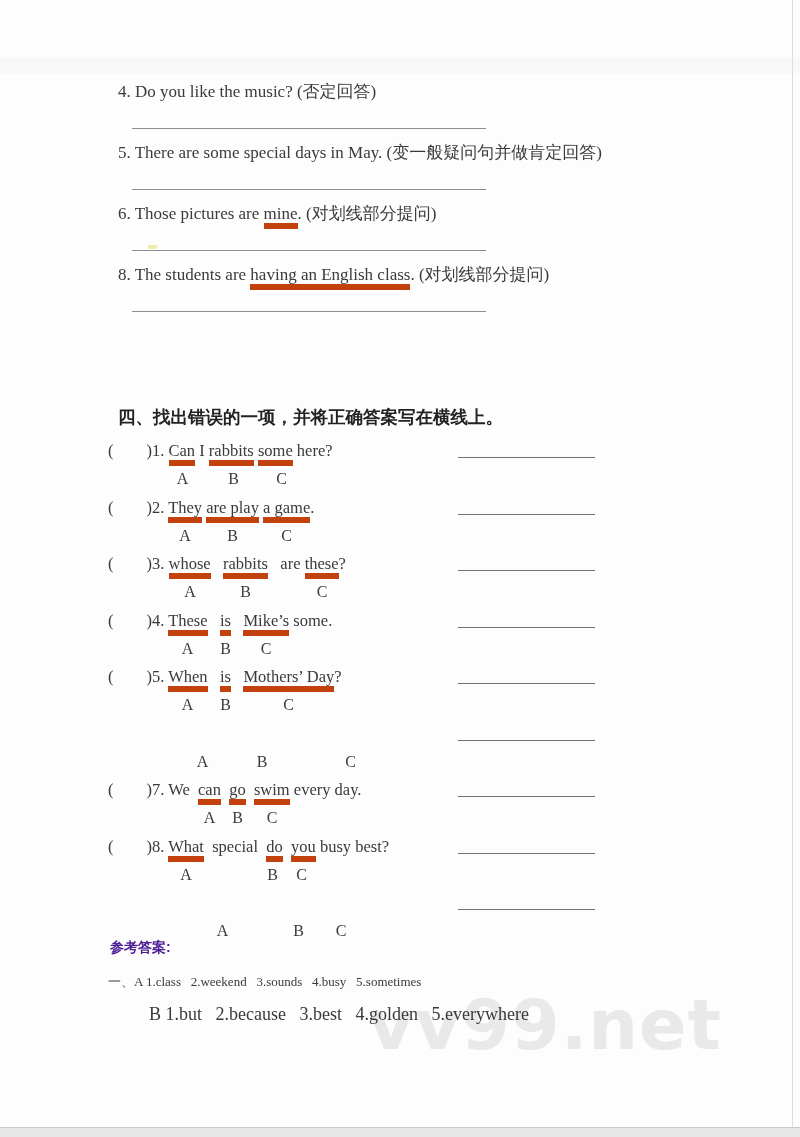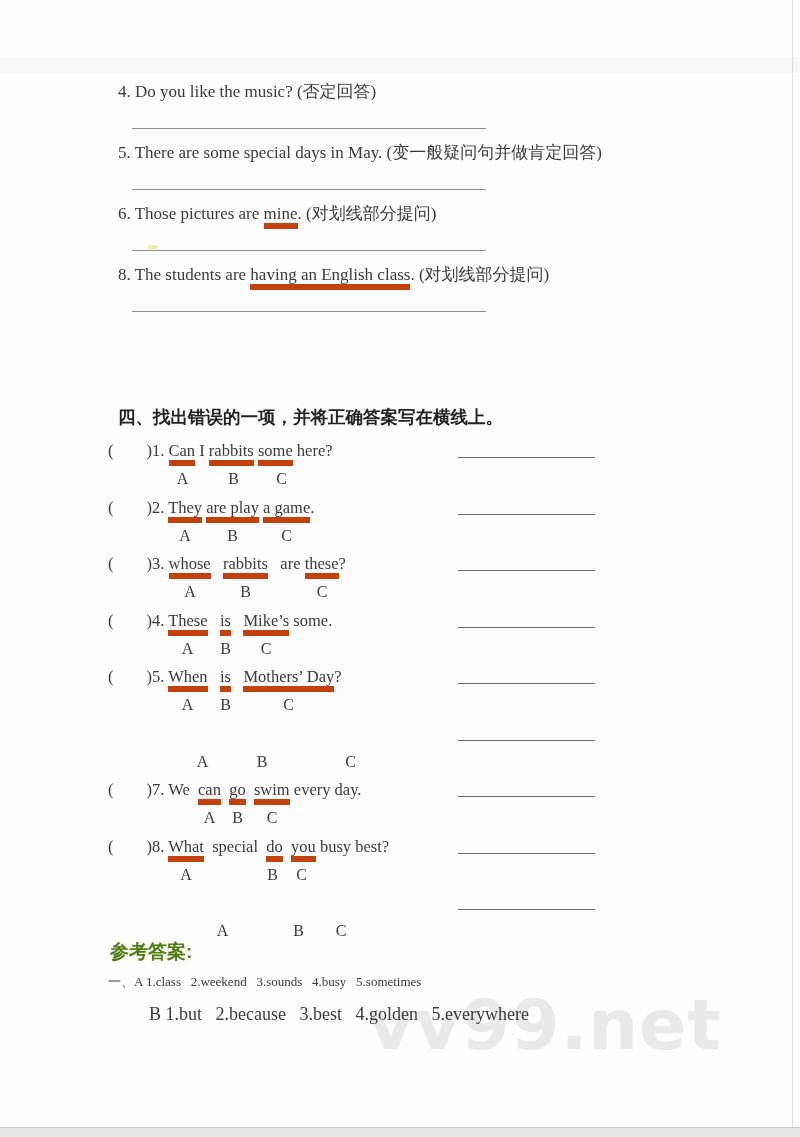--- a/index.html
+++ b/index.html
@@ -30,21 +30,21 @@
   .q-block{position:relative;height:56.5px;}
   .q-sentence{font-size:16.5px;line-height:26px;white-space:pre-wrap;}
   .q-blank{position:absolute;left:350px;top:19px;width:137px;height:1px;background:#707070;}
   .q-letters span{
     position:absolute;top:30px;transform:translateX(-50%);
     font-size:16px;line-height:22px;color:#3a3a3a;
   }
   
   .answers-heading{
     position:absolute;left:110px;top:939px;margin:0;z-index:1;
-    font-family:"Liberation Sans", sans-serif;font-weight:bold;font-size:19px;color:#4d7c0f;
+    font-family:"Liberation Sans", sans-serif;font-weight:bold;font-size:14px;color:#4c1d95;
   }
   .ans-a{position:absolute;left:108px;top:973px;font-size:13px;white-space:pre-wrap;z-index:1;}
   .ans-b{position:absolute;left:149px;top:1004px;font-size:18px;white-space:pre-wrap;z-index:1;}
   
   .right-edge{position:absolute;left:792px;top:0;width:1px;height:1127px;background:#dcdcdc;}
   .bottom-bar{position:absolute;left:0;top:1127px;width:800px;height:10px;background:#e7e7e7;border-top:1px solid #c9c9c9;}
 </style>
 </head>
 <body>
 

